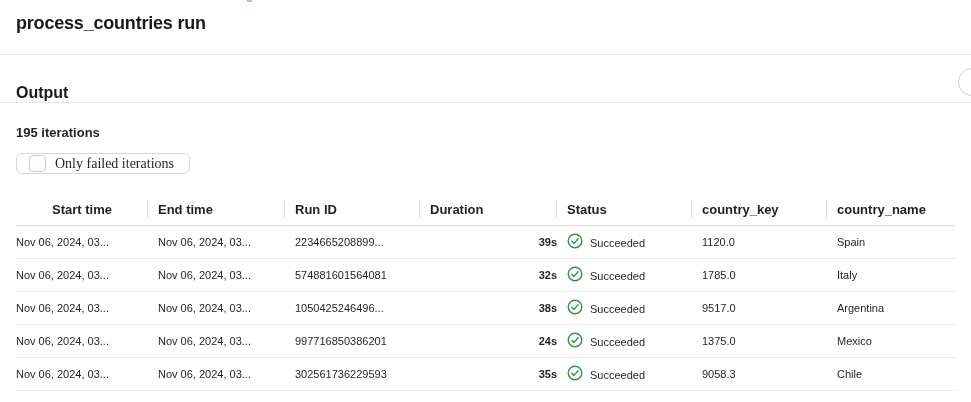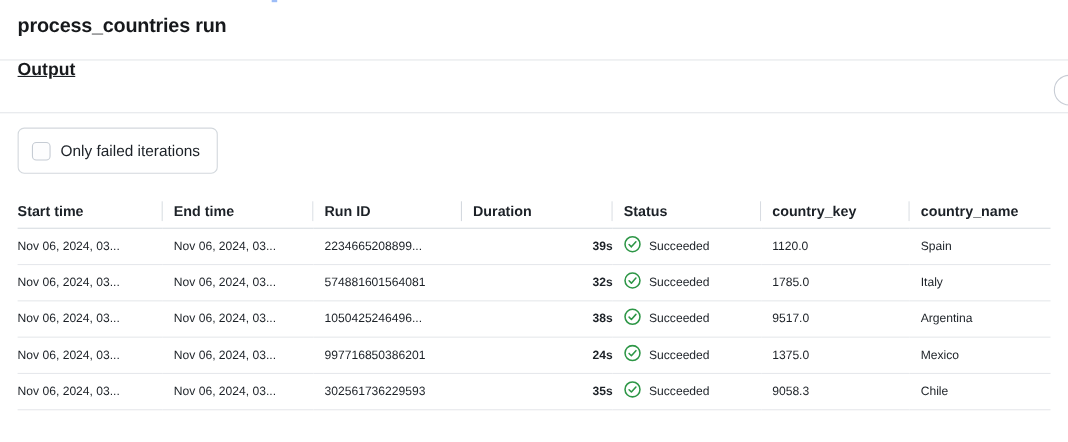--- a/index.html
+++ b/index.html
@@ -30,24 +30,23 @@
   }
   .title-bar h1 {
     font-size: 18px; font-weight: 700; letter-spacing: -0.2px;
     color: #17191c;
     text-align: center;
   }
 
   .section-bar {
     height: 48px;
     padding: 0 16px;
-    display: flex; align-items: flex-start;
+    display: flex; align-items: flex-end;
     border-bottom: 1px solid #e4e7ea;
     position: relative;
-    text-decoration: underline;
   }
   .section-bar h2 { font-size: 16px; font-weight: 700; color: #17191c; }
 
   .edge-circle-btn {
     position: absolute;
     right: -15px; top: 68px;
     width: 28px; height: 28px;
     border-radius: 50%;
     border: 1px solid #c8cdd5;
     background: #ffffff;
@@ -57,29 +56,29 @@
 
   .content { padding: 0 16px; }
 
   .iterations-count {
     margin-top: 22px;
     font-size: 13px; font-weight: 700; color: #1c2127;
   }
 
   .filter-btn {
     margin-top: 13px;
-    height: 42px;
+    height: 21px;
     display: inline-flex; align-items: center;
     gap: 9px;
     padding: 0 15px 0 12px;
     border: 1px solid #d3d8dd;
     border-radius: 6px;
     background: #ffffff;
     cursor: pointer;
-    font-family: Liberation Sans, sans-serif;
+    font-family: Liberation Serif, serif;
   }
   .filter-btn .checkbox {
     width: 17px; height: 17px;
     border: 1px solid #c6ccd4;
     border-radius: 4px;
     background: #fdfdfe;
     display: inline-block;
     flex: 0 0 auto;
   }
   .filter-btn .filter-label { font-size: 14px; color: #1c2127; }
@@ -94,21 +93,21 @@
     height: 30px;
     text-align: left;
     vertical-align: middle;
     font-size: 13px; font-weight: 700; color: #1c2127;
     border-bottom: 1px solid var(--border-strong);
     position: relative;
     padding: 0 0 0 10px;
     cursor: pointer;
     white-space: nowrap; overflow: hidden;
   }
-  table.runs th:first-child { padding-left: 0; }
+  table.runs th:first-child { padding-left: 0; text-align: center; }
   table.runs th:not(:last-child)::after {
     content: "";
     position: absolute; right: 0; top: 50%;
     transform: translateY(-50%);
     width: 1px; height: 18px;
     background: #d4d9df;
   }
   table.runs td {
     height: 33px;
     vertical-align: middle;
@@ -136,20 +135,21 @@
 </div>
 
 <div class="section-bar">
   <h2>Output</h2>
 </div>
 
 <button class="edge-circle-btn" aria-label="toggle panel"></button>
 
 <div class="content">
 
+  <div class="iterations-count">195 iterations</div>
 
   <button class="filter-btn">
     <span class="checkbox"></span>
     <span class="filter-label">Only failed iterations</span>
   </button>
 
   <table class="runs">
     <colgroup>
       <col style="width:132px">
         <col style="width:137px">

